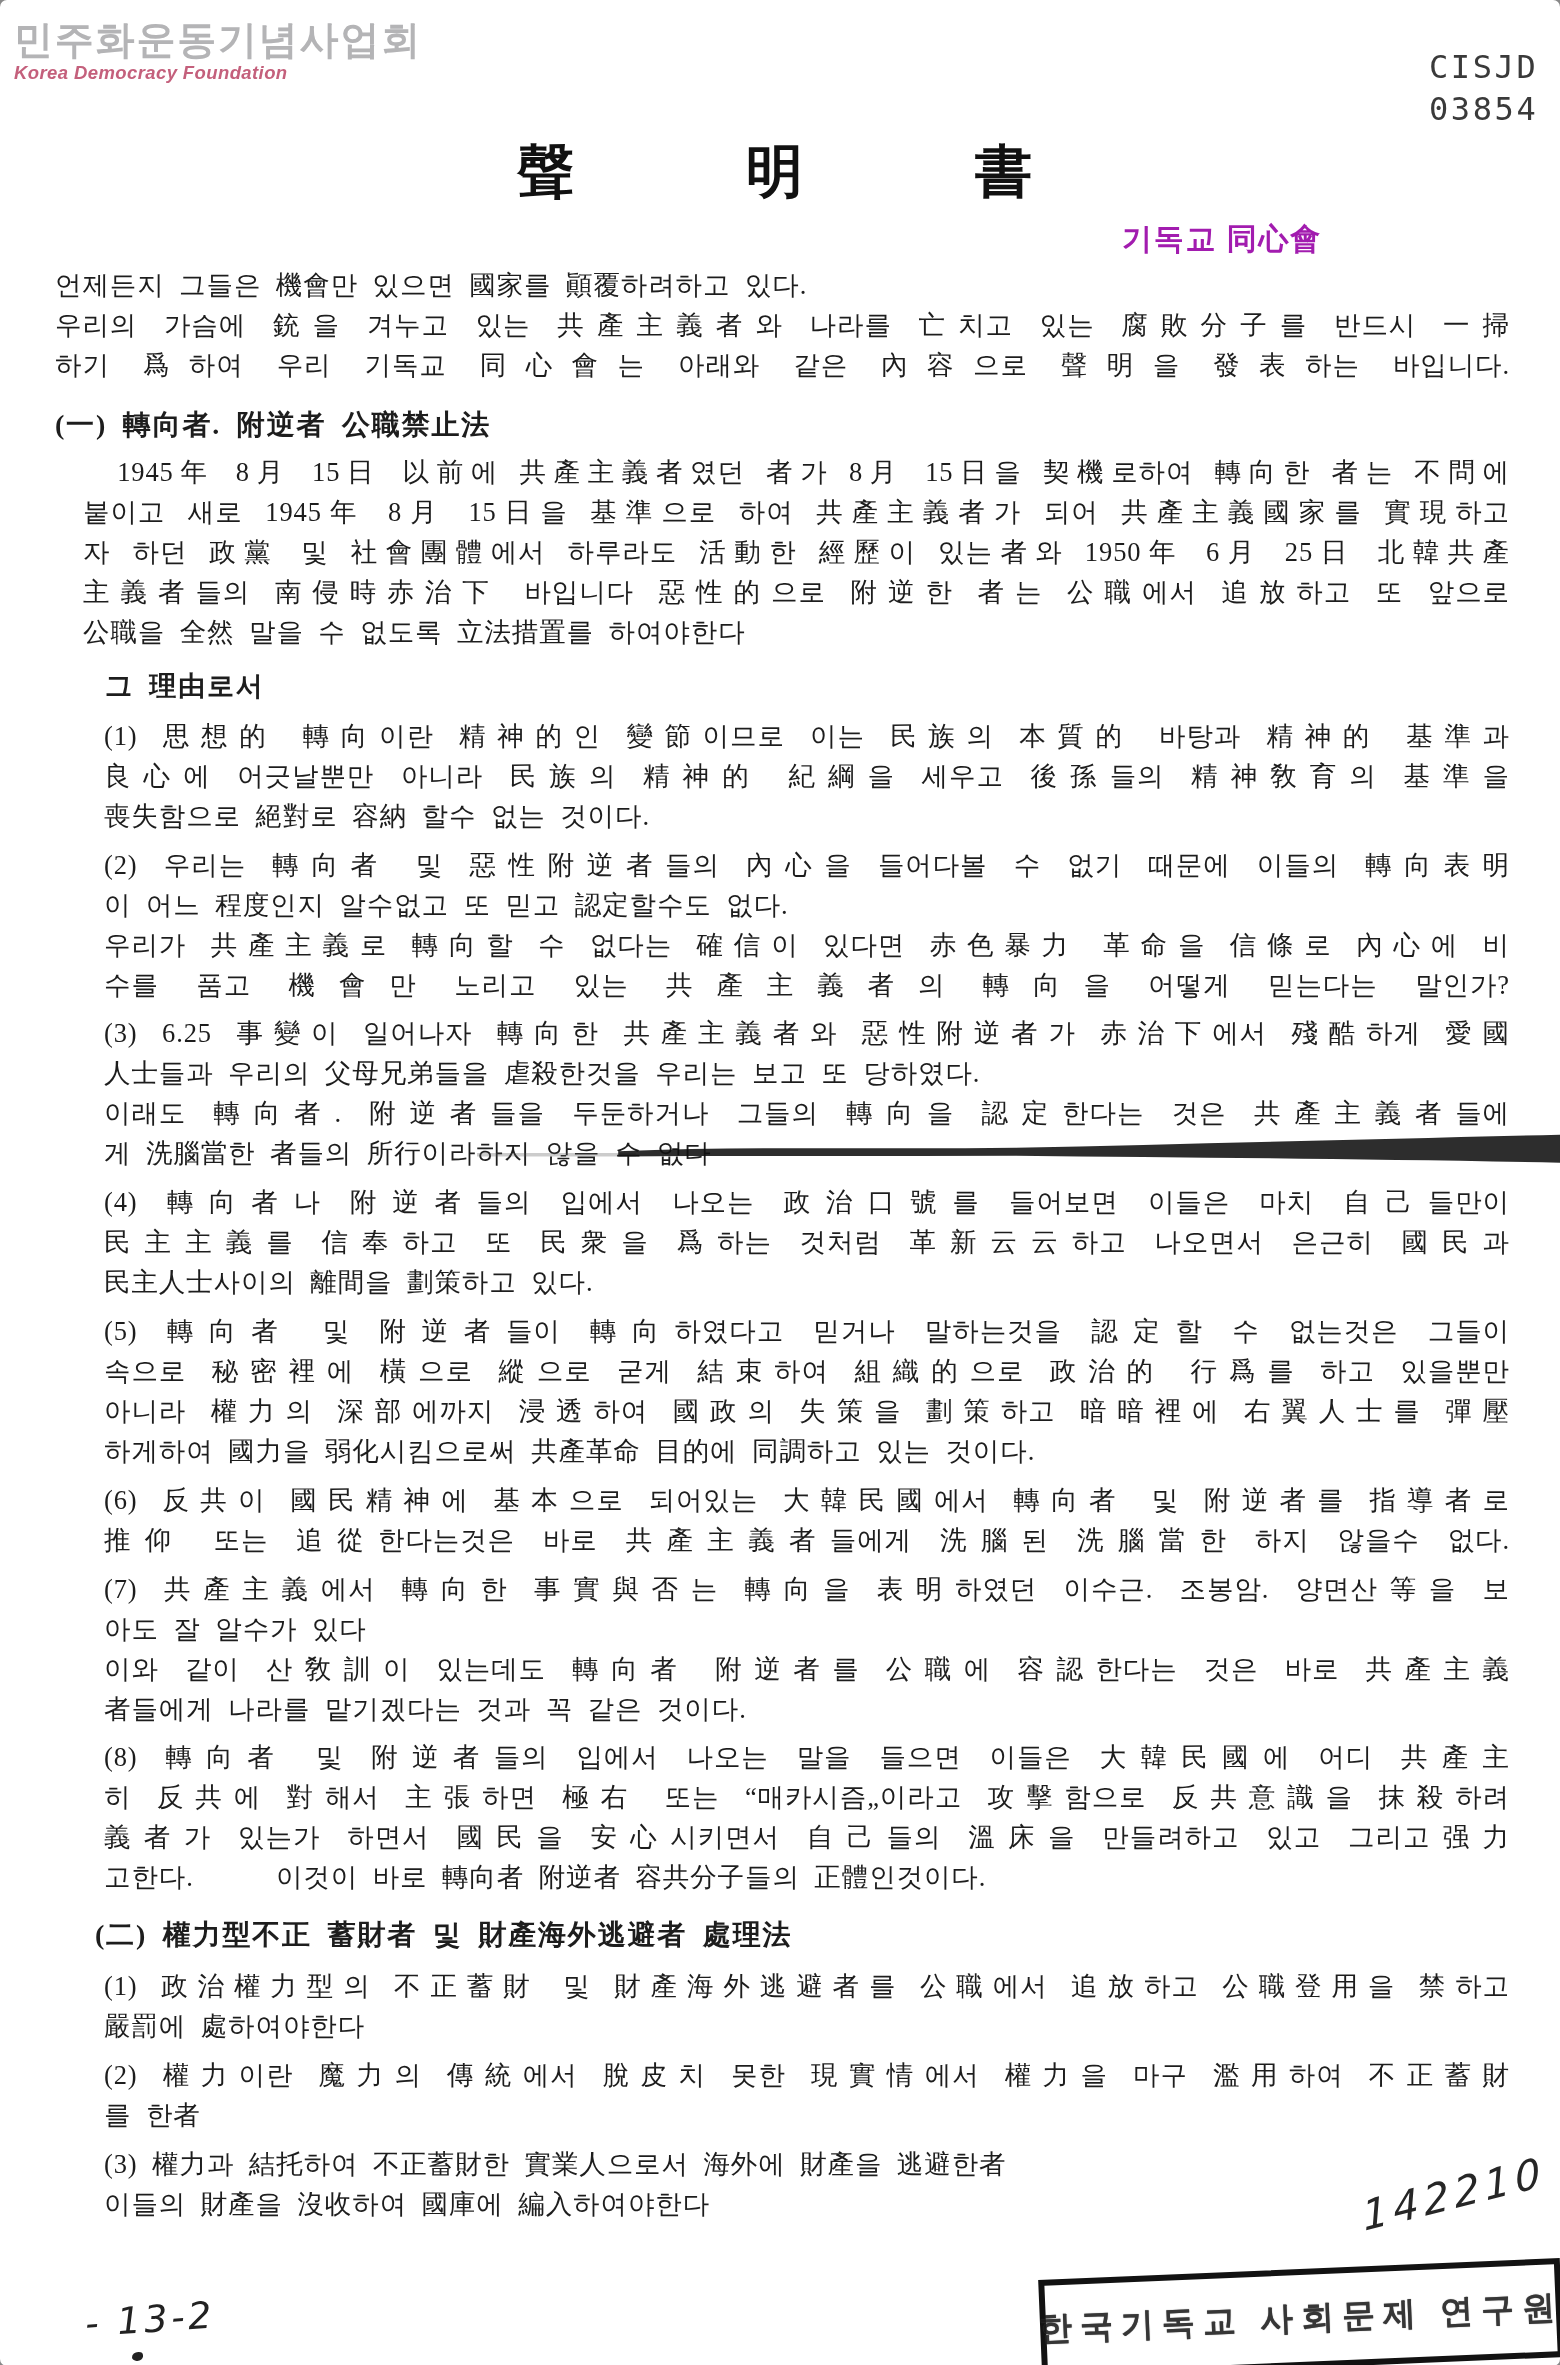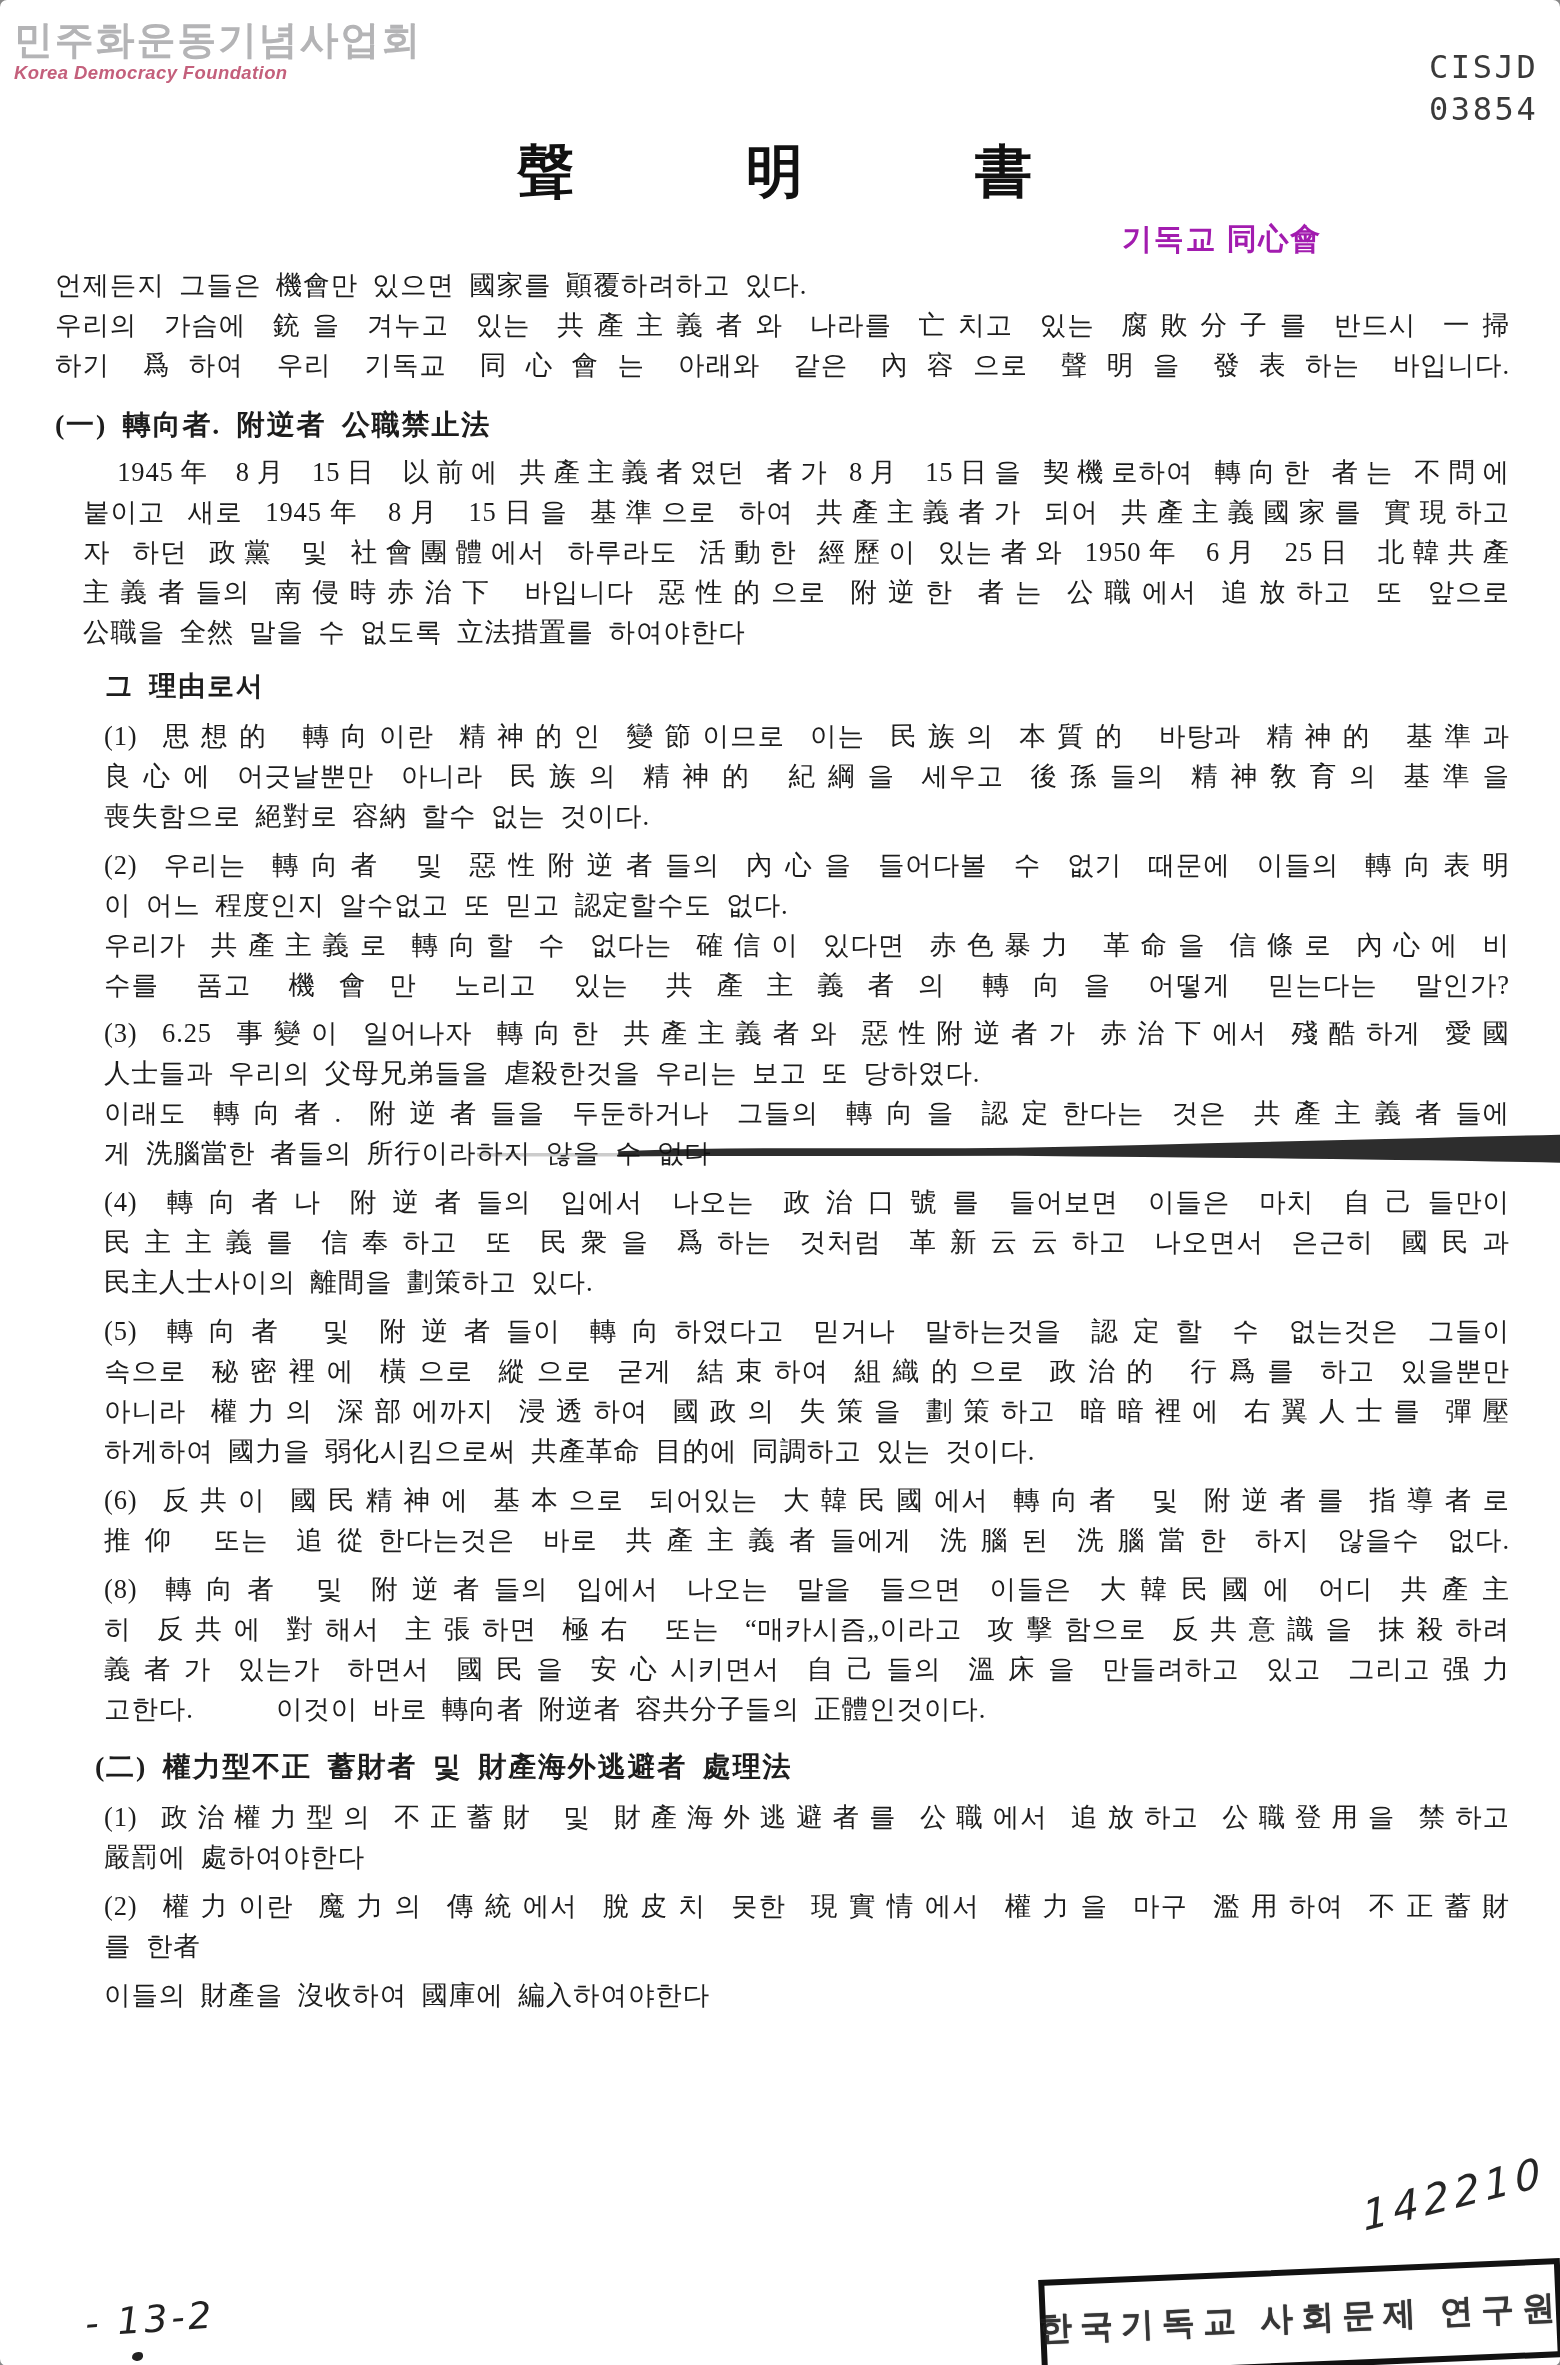--- a/index.html
+++ b/index.html
@@ -109,37 +109,44 @@
         <div class="tline j">(5) 轉向者 및 附逆者들이 轉向하였다고 믿거나 말하는것을 認定할 수 없는것은 그들이</div>
         <div class="tline j">속으로 秘密裡에 橫으로 縱으로 굳게 結束하여 組織的으로 政治的 行爲를 하고 있을뿐만</div>
         <div class="tline j">아니라 權力의 深部에까지 浸透하여 國政의 失策을 劃策하고 暗暗裡에 右翼人士를 彈壓</div>
         <div class="tline">하게하여 國力을 弱化시킴으로써 共產革命 目的에 同調하고 있는 것이다.</div>
       </div>
     <div class="item">
         <div class="tline j">(6) 反共이 國民精神에 基本으로 되어있는 大韓民國에서 轉向者 및 附逆者를 指導者로</div>
         <div class="tline j">推仰 또는 追從한다는것은 바로 共產主義者들에게 洗腦된 洗腦當한 하지 않을수 없다.</div>
       </div>
     <div class="item">
+        <div class="tline j">(7) 共產主義에서 轉向한 事實與否는 轉向을 表明하였던 이수근. 조봉암. 양면산等을 보</div>
+        <div class="tline">아도 잘 알수가 있다</div>
+        <div class="tline j">이와 같이 산敎訓이 있는데도 轉向者 附逆者를 公職에 容認한다는 것은 바로 共產主義</div>
+        <div class="tline">者들에게 나라를 맡기겠다는 것과 꼭 같은 것이다.</div>
+      </div>
+    <div class="item">
         <div class="tline j">(8) 轉向者 및 附逆者들의 입에서 나오는 말을 들으면 이들은 大韓民國에 어디 共產主</div>
         <div class="tline j">히 反共에 對해서 主張하면 極右 또는 “매카시즘„이라고 攻擊함으로 反共意識을 抹殺하려</div>
         <div class="tline j">義者가 있는가 하면서 國民을 安心시키면서 自己들의 溫床을 만들려하고 있고 그리고强力</div>
         <div class="tline">고한다.　　　이것이 바로 轉向者 附逆者 容共分子들의 正體인것이다.</div>
       </div>
 
     <div class="h1 indent">(二) 權力型不正 蓄財者 및 財產海外逃避者 處理法</div>
 
     <div class="item">
         <div class="tline j">(1) 政治權力型의 不正蓄財 및 財產海外逃避者를 公職에서 追放하고 公職登用을 禁하고</div>
         <div class="tline">嚴罰에 處하여야한다</div>
       </div>
     <div class="item">
         <div class="tline j">(2) 權力이란 魔力의 傳統에서 脫皮치 못한 現實情에서 權力을 마구 濫用하여 不正蓄財</div>
         <div class="tline">를 한者</div>
       </div>
     <div class="item">
+        <div class="tline">(3) 權力과 結托하여 不正蓄財한 實業人으로서 海外에 財產을 逃避한者</div>
         <div class="tline">이들의 財產을 沒收하여 國庫에 編入하여야한다</div>
       </div>
 
   </div>
 
   <svg class="smudge" viewBox="0 0 1227 40" preserveAspectRatio="none">
     <rect x="0" y="24" width="180" height="4" fill="#555" opacity="0.3"></rect>
     <path d="M160,22 C310,16 460,20 610,18 C810,14 1010,8 1227,3 L1227,35 C1010,31 810,29 610,27 C460,28 310,27 160,28 Z" fill="#101010" opacity="0.88"></path>
   </svg>
 

